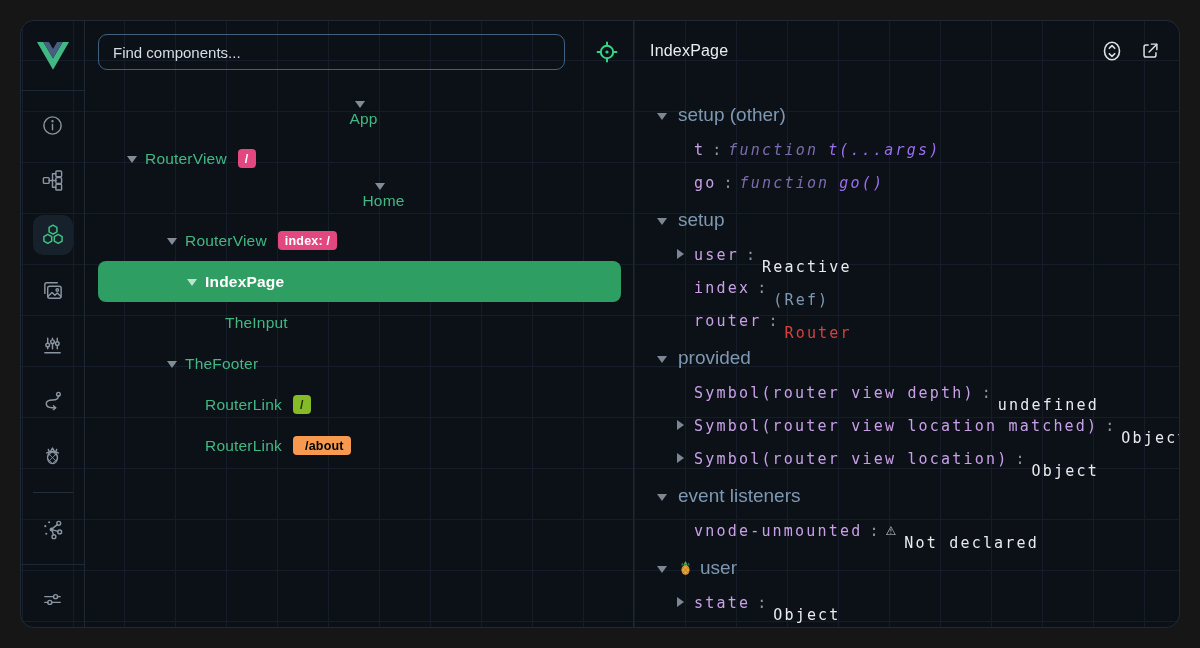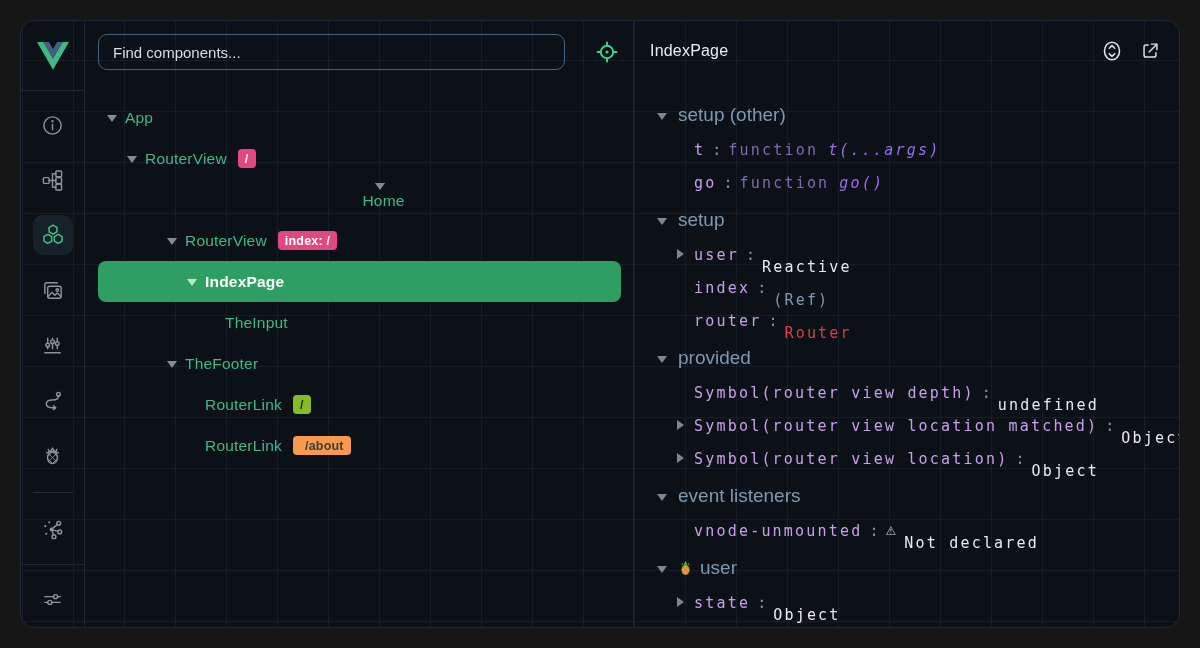--- a/index.html
+++ b/index.html
@@ -46,21 +46,21 @@
   .expander { width:13px; height:13px; margin-right:6px; position:relative; flex:none; }
   .expander.open::before { content:''; position:absolute; top:4px; left:1px;
       border-left:5.5px solid transparent; border-right:5.5px solid transparent;
       border-top:7px solid #828c97; }
   .tree-row.selected .expander.open::before { border-top-color:#bce4cd; }
   .tree-label { color:#42b883; }
   .tree-row.selected .tree-label { color:#fff; font-weight:bold; }
   .badge { margin-left:11px; padding:2.5px 7px; border-radius:4px; font-size:12.5px; font-weight:bold; }
   .badge.pink   { background:#e2487f; color:#ffffff; }
   .badge.lime   { background:#86bb27; color:#233103; }
-  .badge.orange { background:#f79a4f; color:#404040;padding-left:12px; }
+  .badge.orange { background:#f79a4f; color:#000000;padding-left:12px; }
 
   
   .details-panel { position:absolute; left:613px; top:0; bottom:0; right:0; overflow:hidden; }
   .details-header { height:60px; display:flex; align-items:center; padding:0 18px 0 16px; }
   .details-title { color:#e9edf2; font-size:16px; font-weight:500; letter-spacing:.2px; }
   .header-actions { margin-left:auto; display:flex; align-items:center; gap:15px; }
   .header-actions .hbtn { background:none; border:none; cursor:pointer; color:#dbe1e8;
                           display:flex; align-items:center; }
   .hbtn svg { stroke:currentColor; fill:none; stroke-width:1.6; stroke-linecap:round; stroke-linejoin:round; }
 
@@ -81,21 +81,21 @@
             font-size:15px; letter-spacing:2.2px; }
   .row-exp { width:14px; height:12px; position:relative; margin-right:6px; flex:none; }
   .row-exp.has::before { content:''; position:absolute; top:0; left:3px;
       border-top:5.5px solid transparent; border-bottom:5.5px solid transparent;
       border-left:7px solid #7d8794; }
   .kv-key { color:#c9a0e8; }
   .kv-colon { color:#8b95a3; margin:0 7px; letter-spacing:0; }
   .kv-value { color:#e9ebee;margin-top:24px; }
   .kv-value.muted { color:#7e99b1; }
   .kv-value.red { color:#d8403d; }
-  .fn-kw { color:#7b6cad; margin-right:10px;text-align:right; }
+  .fn-kw { color:#7b6cad; font-style:italic; margin-right:10px;text-align:right; }
   .fn-sig { color:#9b6ef0; font-style:italic; }
   .warn-icon { color:#c9d1d9; font-family:"DejaVu Sans", sans-serif; font-size:12px;
                margin-right:8px; letter-spacing:0; }
 </style>
 </head>
 <body>
 
 <div class="app">
 
   <div class="sidebar">
@@ -190,21 +190,21 @@
       <input class="search-input" type="text" placeholder="Find components..." style="">
       <button class="target-btn">
         <svg width="24" height="24" viewBox="0 0 24 24" stroke="#35d48a" fill="none" stroke-width="2" stroke-linecap="round">
           <circle cx="12" cy="12" r="6.2"></circle>
           <circle cx="12" cy="12" r="1.6" fill="#35d48a" stroke="none"></circle>
           <path d="M12,2.6 v3 M12,18.4 v3 M2.6,12 h3 M18.4,12 h3"></path>
         </svg>
       </button>
     </div>
     <div class="component-tree">
-        <div class="tree-row" style="padding-left: 8px;">
+        <div class="tree-row" style="padding-left: 8px; flex-direction: column;">
           <span class="expander open"></span>
           <span class="tree-label">App</span>
         </div>
         <div class="tree-row" style="padding-left: 28px;">
           <span class="expander open"></span>
           <span class="tree-label">RouterView</span>
           <span class="badge pink">/</span>
         </div>
         <div class="tree-row" style="padding-left: 48px; flex-direction: column;">
           <span class="expander open"></span>

